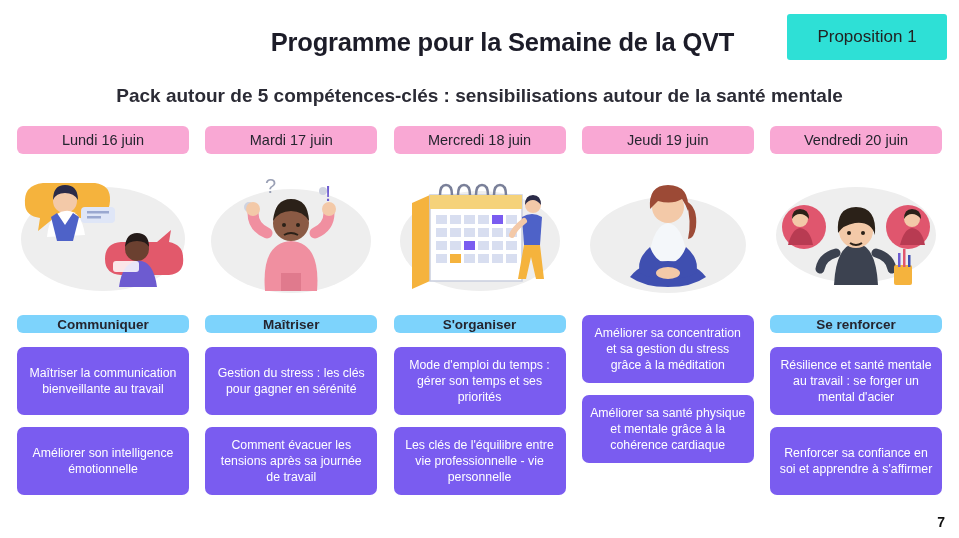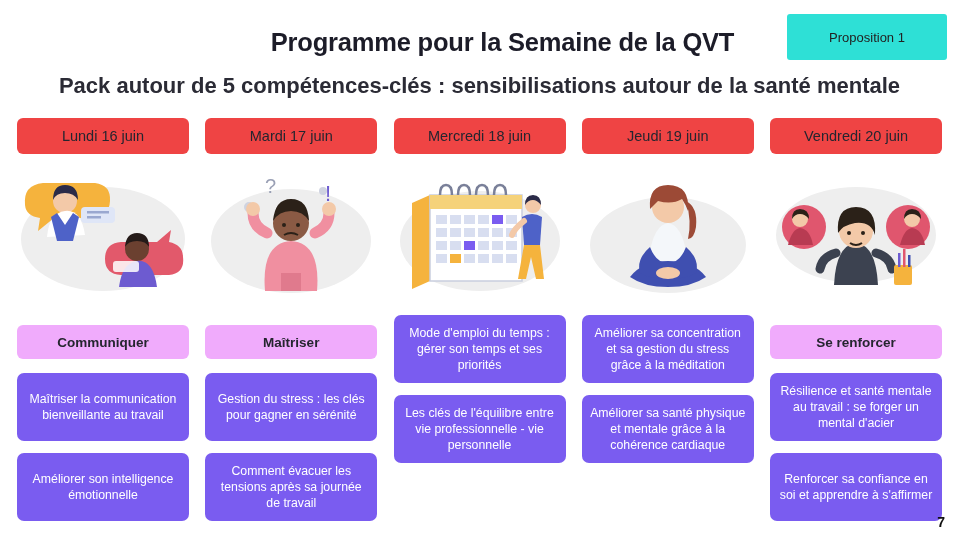--- a/index.html
+++ b/index.html
@@ -23,84 +23,84 @@
     position: absolute;
     top: 14px;
     right: 12px;
     width: 160px;
     height: 46px;
     background: #2ee0d6;
     border-radius: 3px;
     display: flex;
     align-items: center;
     justify-content: center;
-    font-size: 13px;
+    font-size: 17px;
     color: #222;
   }
   .title {
     text-align: center;
     font-size: 25.5px;
     font-weight: bold;
     color: #1c1c28;
     margin: 0;
     padding-top: 28px;
     letter-spacing: -0.2px;
     padding-left: 46px;
   }
   .subtitle {
     text-align: center;
-    font-size: 22px;
+    font-size: 19px;
     color: #2b2b35;
-    margin: 4px;
+    margin: 16px;
     padding-top: 12px;
   }
   .columns {
     display: flex;
     justify-content: space-between;
     padding: 0 17px;
     margin-top: 19px;
   }
   .col {
     width: 172px;
     display: flex;
     flex-direction: column;
   }
   .day-header {
-    background: #ef4444;
+    background: #f9a8d4;
     border-radius: 6px;
-    height: 36px;
+    height: 28px;
     display: flex;
     align-items: center;
     justify-content: center;
     font-size: 14.5px;
     color: #25252f;
   }
   .illus {
     height: 140px;
     margin-top: 7px;
     position: relative;
     overflow: hidden;
     border-radius: 4px;
   }
   .illus svg {
     display: block;
     width: 100%;
     height: 100%;
   }
   .skill {
-    background: #f0abfc;
+    background: #7dd3fc;
     border-radius: 6px;
-    height: 34px;
+    height: 18px;
     display: flex;
     align-items: center;
     justify-content: center;
     font-size: 13.5px;
     font-weight: bold;
     color: #25252f;
-    margin-top: 24px;
+    margin-top: 14px;
   }
   .cards {
     margin-top: 14px;
     display: flex;
     flex-direction: column;
     gap: 12px;
   }
   .card {
     background: #7a5cf0;
     color: #ffffff;
@@ -248,20 +248,23 @@
           <rect x="70" y="80" width="11" height="9" fill="#7a5cf0"></rect>
           <rect x="98" y="54" width="11" height="9" fill="#7a5cf0"></rect>
           <rect x="56" y="93" width="11" height="9" fill="#f5b33d"></rect>
           <circle cx="139" cy="44" r="8" fill="#f3c9a8"></circle>
           <path d="M131 44 q0 -10 8 -10 q8 0 8 10 q-4 -5 -8 -5 q-5 0 -8 5z" fill="#2b2b48"></path>
           <path d="M128 56 q10 -6 20 0 l-2 28 l-16 0z" fill="#4e62c8"></path>
           <path d="M130 84 l16 0 l4 34 l-8 0 l-5 -22 l-5 22 l-8 0z" fill="#f5b33d"></path>
           <path d="M130 60 q-10 8 -12 14" stroke="#f3c9a8" stroke-width="6" fill="none" stroke-linecap="round"></path>
         </svg>
       </div>
+      <div class="skill">
+        <span>S'organiser</span>
+      </div>
       <div class="cards">
         <div class="card tall">Mode d'emploi du temps : gérer son temps et ses priorités</div>
         <div class="card tall">Les clés de l'équilibre entre vie professionnelle - vie personnelle</div>
       </div>
     </div>
 
     <div class="col">
       <div class="day-header">
         <span>Jeudi 19 juin</span>
       </div>

